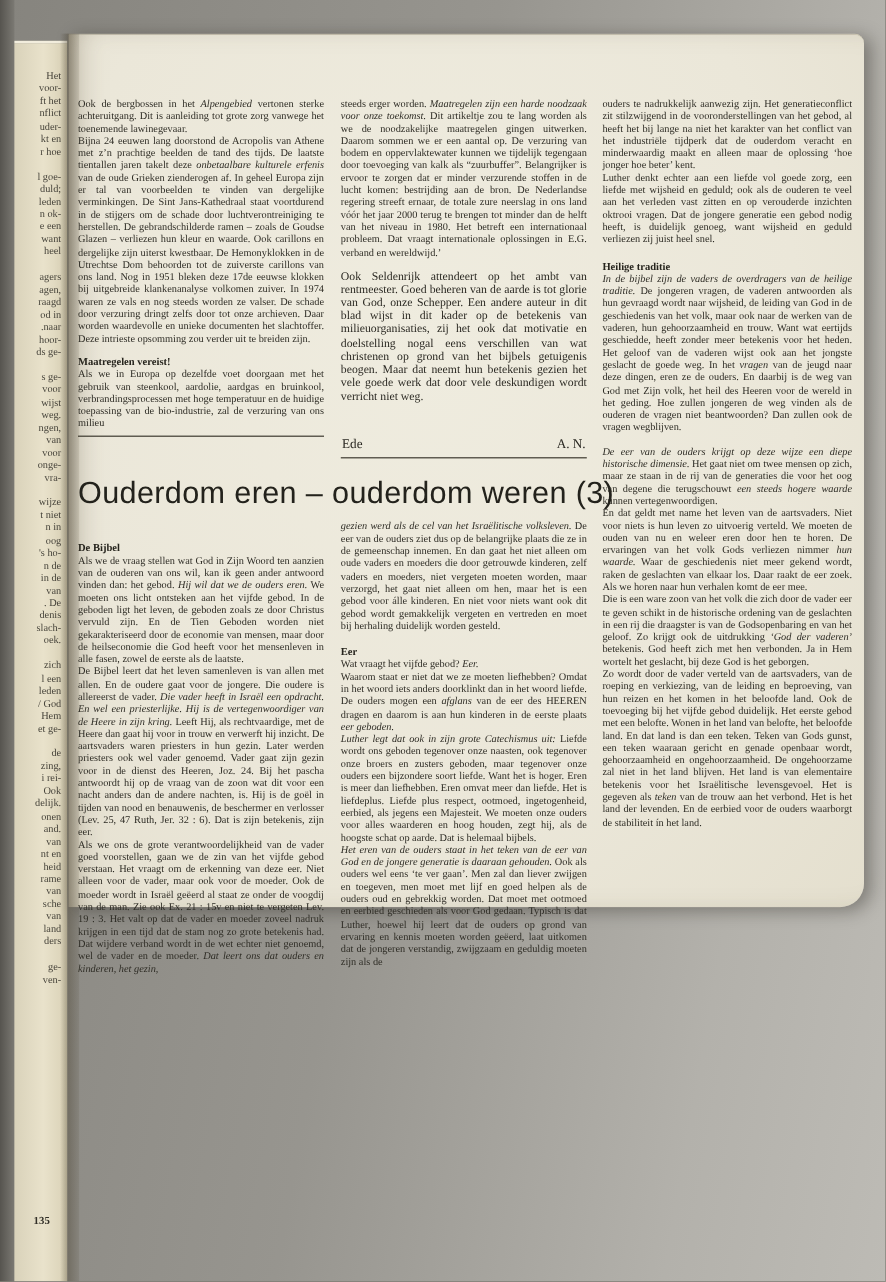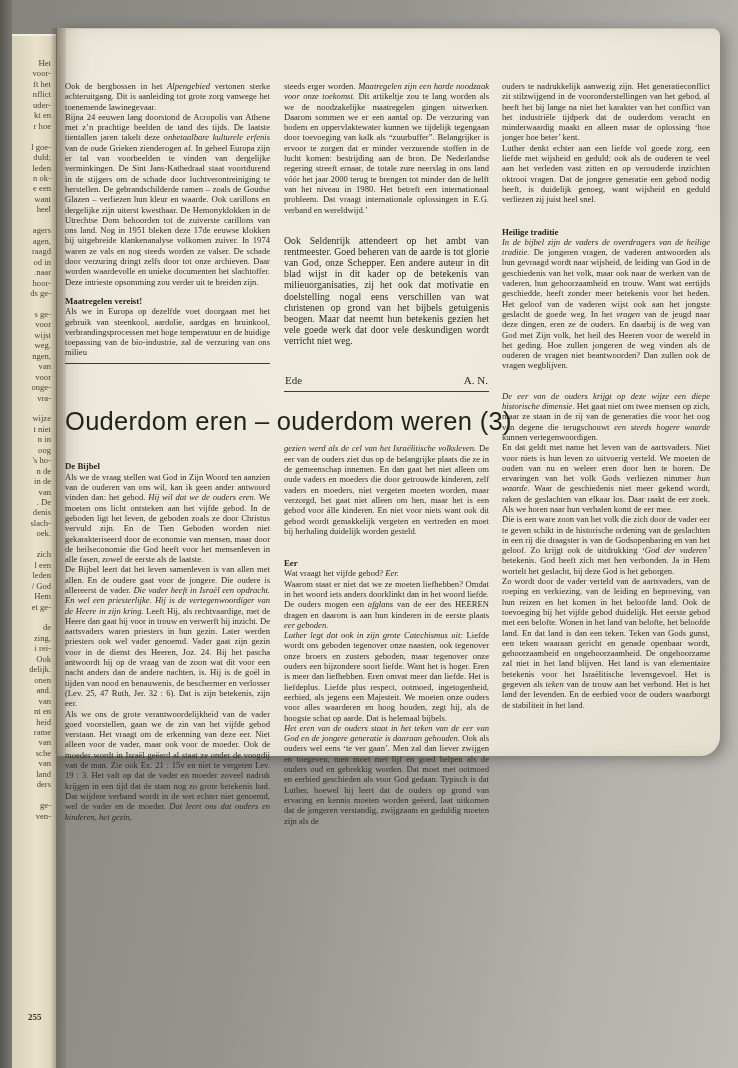--- a/index.html
+++ b/index.html
@@ -21,24 +21,24 @@
         border-top:1px solid #cbc5b0;border-top-right-radius:8px;border-bottom-right-radius:20px;
         box-shadow:5px 3px 14px rgba(20,18,12,.35), inset 18px 0 28px -18px rgba(80,68,45,.55);
         padding:52px 10px 0 8px;}
   .content{display:flex;gap:13px;}
   .colgroup-left{width:424px;flex:none;}
   .cols2{display:flex;gap:14px;}
   .colA{width:205px;flex:none;}
   .col-right{flex:1;min-width:0;}
   .para{margin:0;text-align:justify;font-size:8.6px;line-height:10.3px;color:#2e2c25;}
   .para.lg{font-size:9.8px;line-height:11.15px;color:#2a2822;}
-  .para.gap{margin-top:20px;}
+  .para.gap{margin-top:10px;}
   .subhead{font-weight:bold;font-size:8.8px;line-height:10.3px;color:#26241d;margin-top:9px;}
   .subhead:first-child{margin-top:18px;}
-  .subhead.gap{margin-top:22px;}
+  .subhead.gap{margin-top:12px;}
   .it{font-style:italic;}
   .rule{border-top:1.6px solid #3d3a30;margin-top:5px;}
   .sig{display:flex;justify-content:space-between;margin-top:28px;
        font-size:11px;color:#2a2822;padding:0 1px;}
   .art2-head{font-family:"Liberation Sans","DejaVu Sans",sans-serif;font-weight:400;
        font-size:25.5px;letter-spacing:.3px;color:#23221c;margin:15px 0 7px 0;white-space:nowrap;}
   .page-num{position:absolute;left:28px;top:1012px;font-size:9px;font-weight:bold;
        color:#333028;z-index:4;font-family:"Liberation Serif",serif;}
 </style>
 </head>
@@ -117,21 +117,21 @@
       <div class="gutter-line">sche</div>
       <div class="gutter-line">van</div>
       <div class="gutter-line">land</div>
       <div class="gutter-line">ders</div>
       <div class="gutter-line">&nbsp;</div>
       <div class="gutter-line">ge-</div>
       <div class="gutter-line">ven-</div>
     </div>
 
   <div class="fold"></div>
-  <div class="page-num">255</div>
+  <div class="page-num">135</div>
 
   <div class="page">
     <div class="content">
       <div class="colgroup-left">
 
         <div class="cols2">
           <div class="colA">
             <div>
                 <p class="para"><span>Ook de bergbossen in het </span><span class="it">Alpengebied</span><span> vertonen sterke achteruitgang. Dit is aanleiding tot grote zorg vanwege het toenemende lawinegevaar.</span></p>
                 <p class="para"><span>Bijna 24 eeuwen lang doorstond de Acropolis van Athene met z’n prachtige beelden de tand des tijds. De laatste tientallen jaren takelt deze </span><span class="it">onbetaalbare kulturele erfenis</span><span> van de oude Grieken zienderogen af. In geheel Europa zijn er tal van voorbeelden te vinden van dergelijke verminkingen. De Sint Jans-Kathedraal staat voortdurend in de stijgers om de schade door luchtverontreiniging te herstellen. De gebrandschilderde ramen – zoals de Goudse Glazen – verliezen hun kleur en waarde. Ook carillons en dergelijke zijn uiterst kwestbaar. De Hemonyklokken in de Utrechtse Dom behoorden tot de zuiverste carillons van ons land. Nog in 1951 bleken deze 17de eeuwse klokken bij uitgebreide klankenanalyse volkomen zuiver. In 1974 waren ze vals en nog steeds worden ze valser. De schade door verzuring dringt zelfs door tot onze archieven. Daar worden waardevolle en unieke documenten het slachtoffer. Deze intrieste opsomming zou verder uit te breiden zijn.</span></p>

